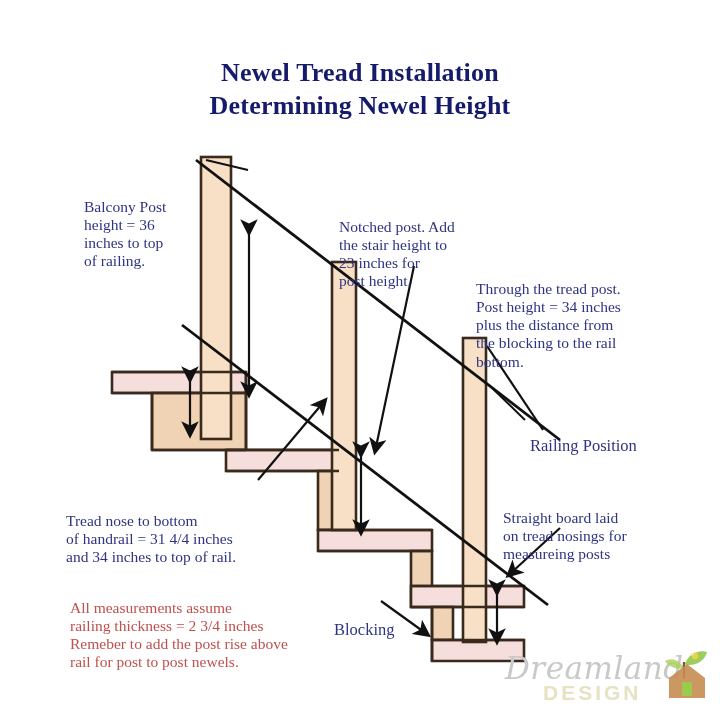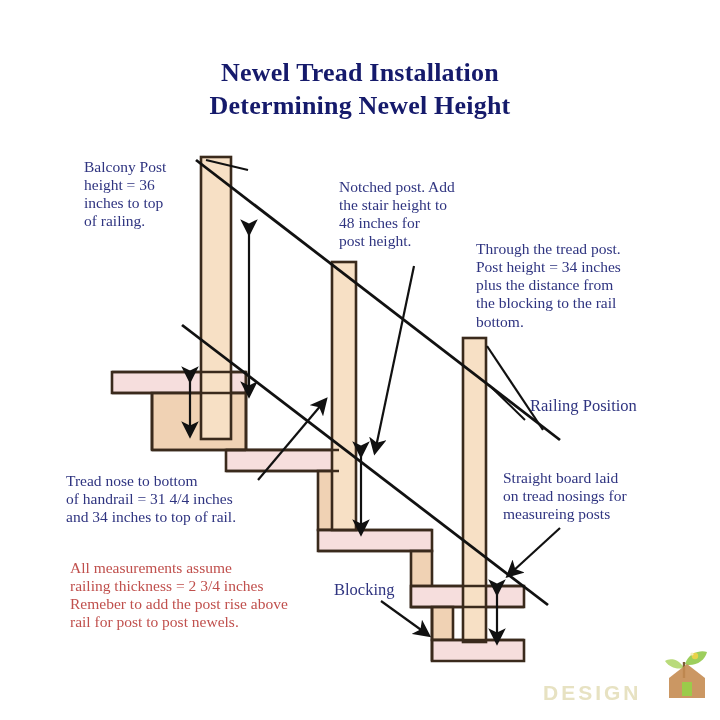--- a/index.html
+++ b/index.html
@@ -24,20 +24,21 @@
     top: 0;
     width: 720px;
     height: 720px;
   }
   .txt {
     position: absolute;
     font-family: "Liberation Serif", "DejaVu Serif", serif;
     color: #2b2f7a;
     white-space: pre-line;
     line-height: 1.17;
+    margin-top: 40px;
   }
   .title {
     position: absolute;
     left: 0;
     top: 56px;
     width: 720px;
     text-align: center;
     font-family: "Liberation Serif", "DejaVu Serif", serif;
     font-weight: bold;
     font-size: 26px;
@@ -203,21 +204,21 @@
 
   </svg>
 
   <div class="txt note" style="left:84px; top:158px; width:150px;">Balcony Post
 height = 36
 inches to top
 of railing.</div>
 
   <div class="txt note" style="left:339px; top:178px; width:160px;">Notched post. Add
 the stair height to
-48 inches for
+23 inches for
 post height.</div>
 
   <div class="txt note" style="left:476px; top:240px; width:190px;">Through the tread post.
 Post height = 34 inches
 plus the distance from
 the blocking to the rail
 bottom.</div>
 
   <div class="txt note" style="left:66px; top:472px; width:270px;">Tread nose to bottom
 of handrail = 31 4/4 inches
@@ -230,20 +231,21 @@
 
   <div class="txt label" style="left:530px; top:396px; width:160px;">Railing Position</div>
 
   <div class="txt note" style="left:503px; top:469px; width:175px;">Straight board laid
 on tread nosings for
 measureing posts</div>
 
   <div class="txt label" style="left:334px; top:580px; width:100px;">Blocking</div>
 
   <div id="watermark">
+    <div id="wm-script">Dreamland</div>
     <div id="wm-design">DESIGN</div>
     <svg id="wm-icon" viewBox="0 0 58 58">
 
       <path d="M30,16 C34,4 46,2 52,4 C50,12 42,18 32,17 Z" fill="#8cc63f" opacity="0.85"></path>
       <path d="M28,18 C22,10 14,10 10,13 C14,19 22,22 28,20 Z" fill="#a7d25a" opacity="0.8"></path>
       <path d="M29,30 L29,14" stroke="#7a5a36" stroke-width="2.4" fill="none"></path>
 
       <path d="M14,30 L32,16 L50,30 L50,50 L14,50 Z" fill="#c58c52" opacity="0.9"></path>
       <rect x="27" y="34" width="10" height="14" fill="#9bcb4a"></rect>
 

